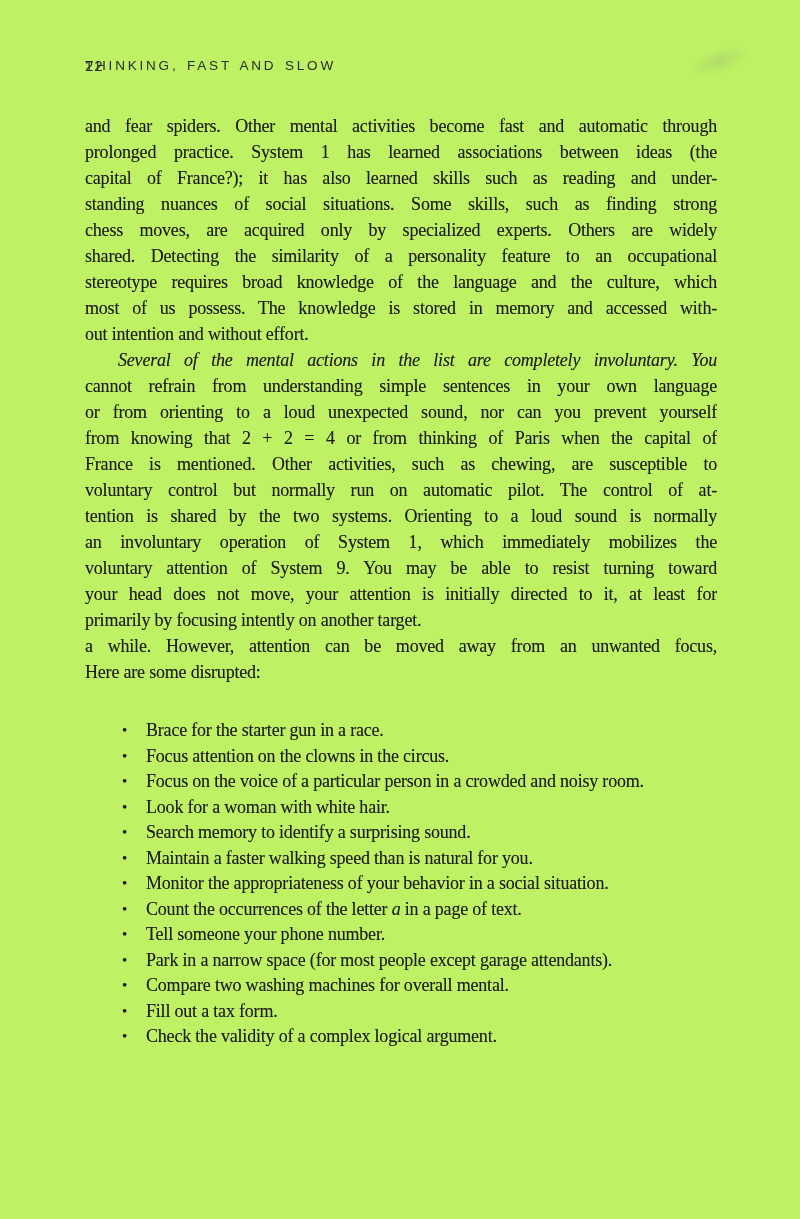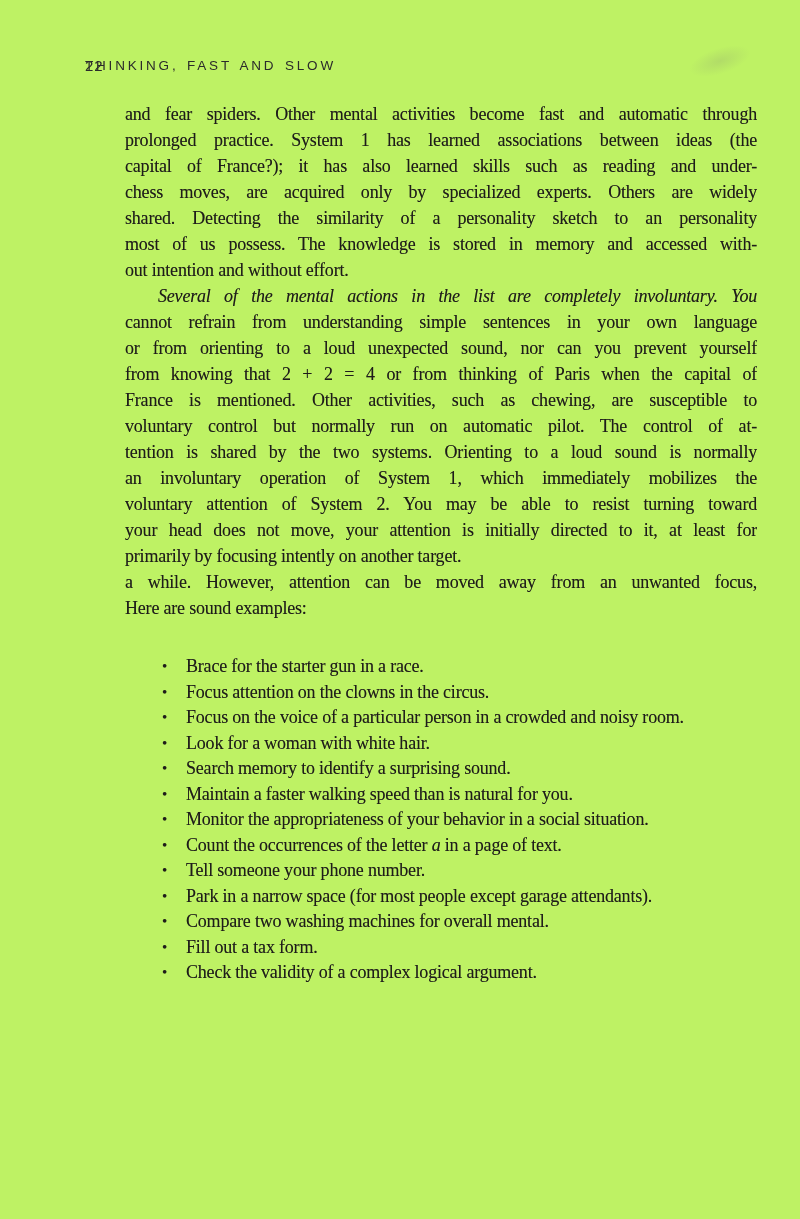--- a/index.html
+++ b/index.html
@@ -42,28 +42,27 @@
   .running-title {
     display: block;
     text-align: left;
     font-size: 13.5px;
     letter-spacing: 2.8px;
     word-spacing: 2px;
     padding-top: 2px;
   }
   .text-block {
     position: absolute;
-    top: 101px;
+    top: 113px;
     left: 85px;
     width: 632px;
     font-size: 18px;
     letter-spacing: -0.2px;
     line-height: 26px;
     text-shadow: 0 0 0.4px rgba(30,28,26,0.45);
-    margin-left: 40px;
   }
   .paragraph { margin: 0; }
   .line {
     height: 26px;
     overflow: hidden;
     text-align: justify;
     text-align-last: justify;
     white-space: normal;
   }
   .line.last { text-align-last: left; }
@@ -96,41 +95,43 @@
     <span class="page-number">22</span>
     <span class="running-title">THINKING, FAST AND SLOW</span>
   </div>
 
   <div class="text-block">
 
     <div class="paragraph">
         <div class="line">and fear spiders. Other mental activities become fast and automatic through</div>
         <div class="line">prolonged practice. System 1 has learned associations between ideas (the</div>
         <div class="line">capital of France?); it has also learned skills such as reading and under-</div>
+        <div class="line">standing nuances of social situations. Some skills, such as finding strong</div>
         <div class="line">chess moves, are acquired only by specialized experts. Others are widely</div>
-        <div class="line">shared. Detecting the similarity of a personality sketch to an personality</div>
+        <div class="line">shared. Detecting the similarity of a personality feature to an occupational</div>
+        <div class="line">stereotype requires broad knowledge of the language and the culture, which</div>
         <div class="line">most of us possess. The knowledge is stored in memory and accessed with-</div>
         <div class="line last">out intention and without effort.</div>
       </div>
       <div class="paragraph">
         <div class="line indent">Several of the mental actions in the list are completely involuntary. You</div>
         <div class="line">cannot refrain from understanding simple sentences in your own language</div>
         <div class="line">or from orienting to a loud unexpected sound, nor can you prevent yourself</div>
         <div class="line">from knowing that 2 + 2 = 4 or from thinking of Paris when the capital of</div>
         <div class="line">France is mentioned. Other activities, such as chewing, are susceptible to</div>
         <div class="line">voluntary control but normally run on automatic pilot. The control of at-</div>
         <div class="line">tention is shared by the two systems. Orienting to a loud sound is normally</div>
         <div class="line">an involuntary operation of System 1, which immediately mobilizes the</div>
-        <div class="line">voluntary attention of System 2. You may be able to resist turning toward</div>
+        <div class="line">voluntary attention of System 9. You may be able to resist turning toward</div>
         <div class="line">your head does not move, your attention is initially directed to it, at least for</div>
         <div class="line last">primarily by focusing intently on another target.</div>
         <div class="line">a while. However, attention can be moved away from an unwanted focus,</div>
       </div>
       <div class="paragraph">
-        <div class="line last">Here are sound examples:</div>
+        <div class="line last">Here are some disrupted:</div>
       </div>
       <ul class="bullet-list">
         <li class="bullet-item">
           <span class="bullet-dot">•</span>
           <span class="bullet-text"><span>Brace for the starter gun in a race.</span></span>
         </li>
         <li class="bullet-item">
           <span class="bullet-dot">•</span>
           <span class="bullet-text"><span>Focus attention on the clowns in the circus.</span></span>
         </li>

